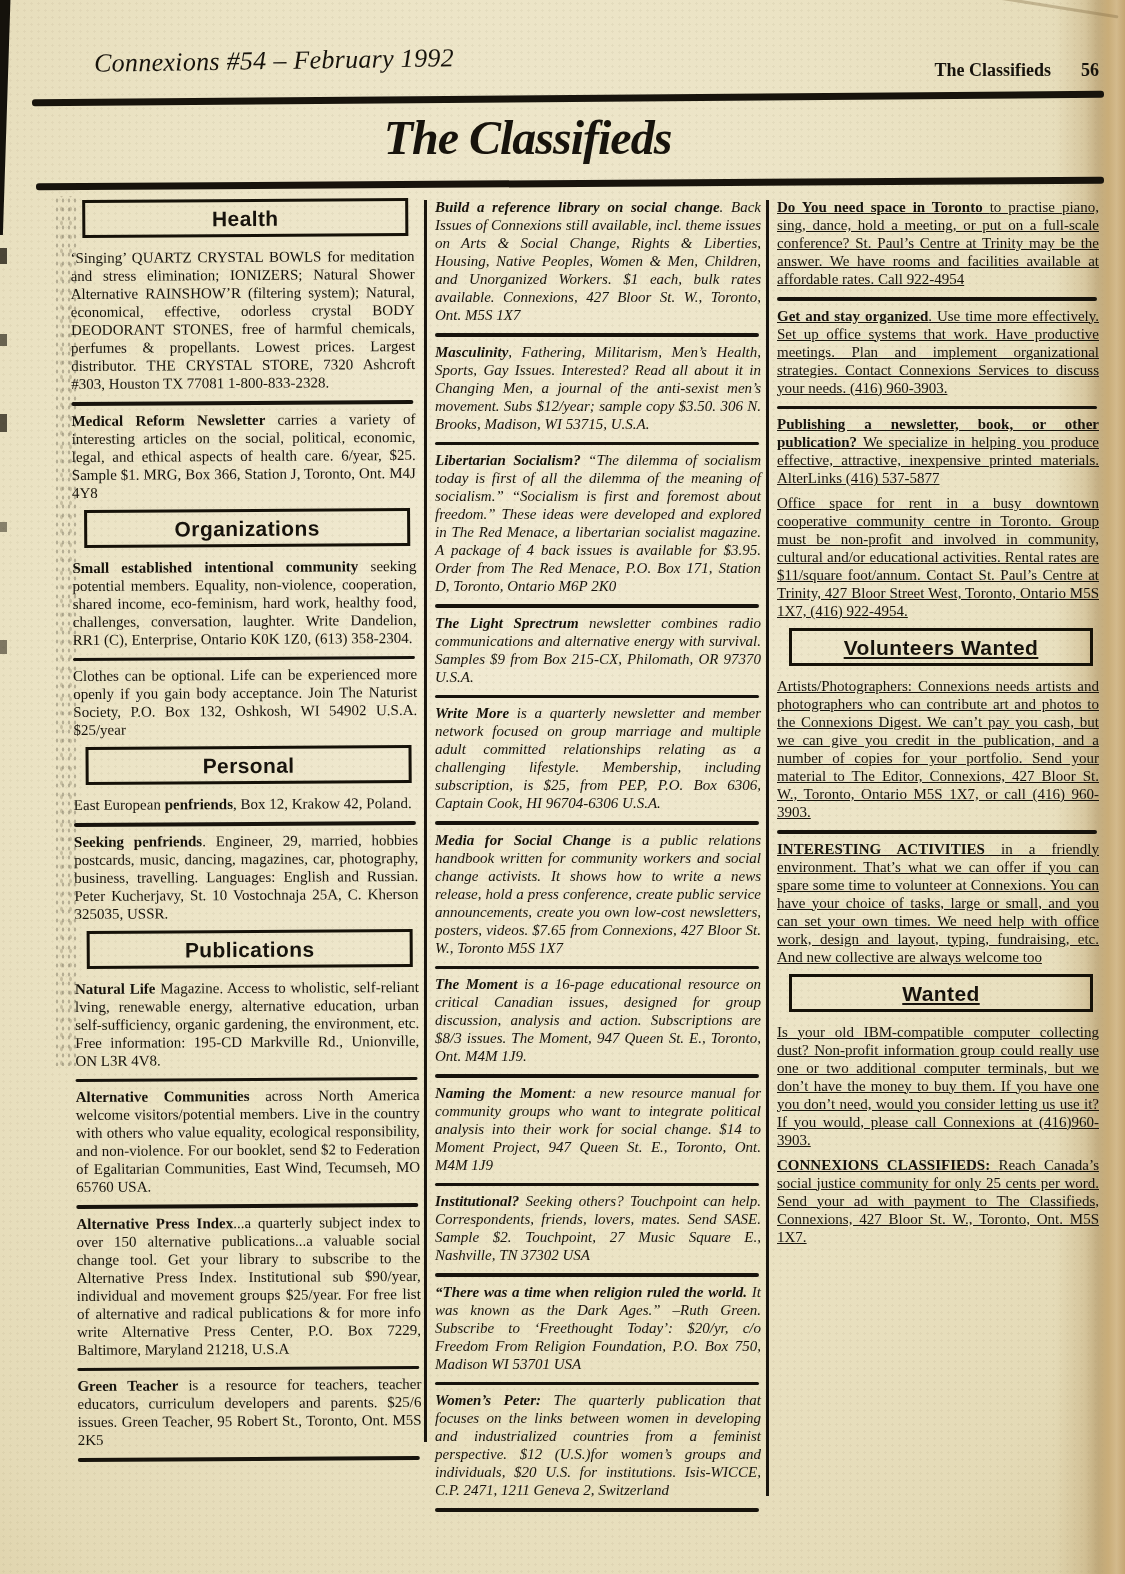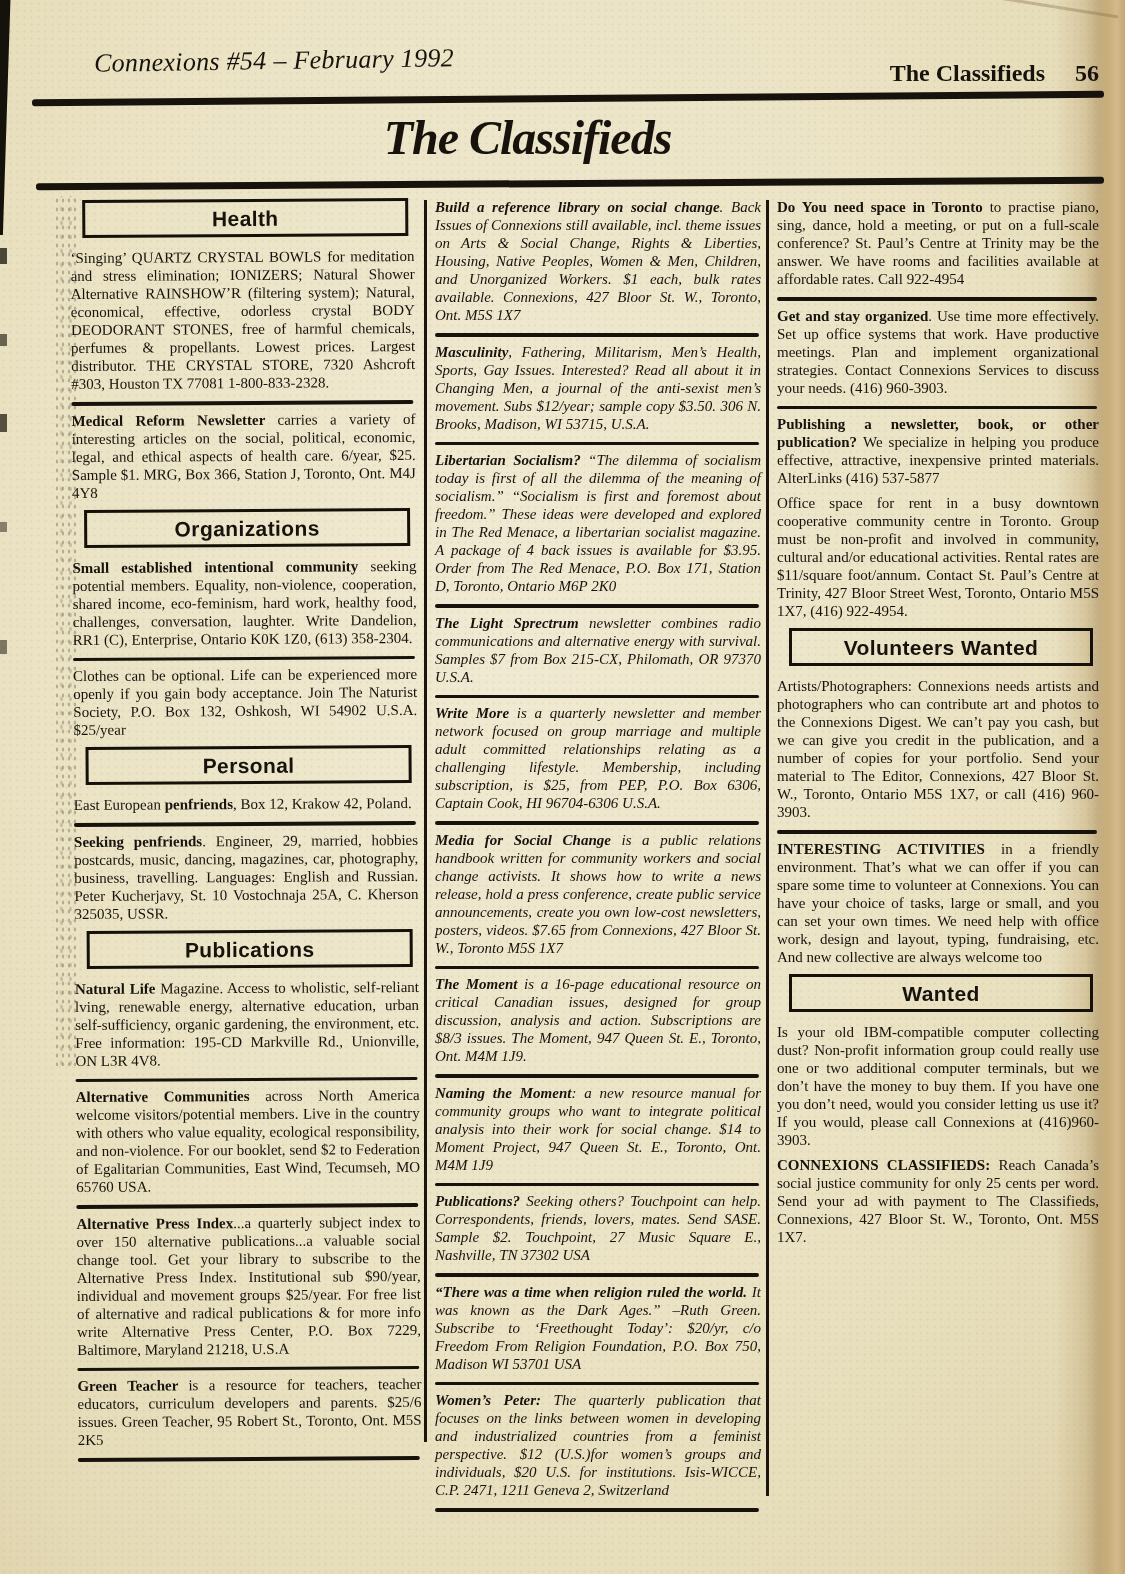--- a/index.html
+++ b/index.html
@@ -35,36 +35,36 @@
     position:absolute;left:54px;top:196px;width:24px;height:870px;opacity:.5;
     background-image:
       radial-gradient(rgba(40,35,22,.55) 1px, rgba(0,0,0,0) 1.6px),
       radial-gradient(rgba(80,70,45,.45) 1px, rgba(0,0,0,0) 1.9px);
     background-size:6px 9px, 9px 14px;background-position:0 0,3px 6px;
   }
   .issue{
     position:absolute;left:94px;top:46px;font-style:italic;font-size:26px;
     letter-spacing:.3px;transform:rotate(-0.9deg);white-space:nowrap;
   }
-  .running{position:absolute;right:26px;top:60px;font-weight:bold;font-size:24px;white-space:nowrap;}
+  .running{position:absolute;right:26px;top:60px;font-weight:bold;font-size:18px;white-space:nowrap;}
   .running .pg{margin-left:30px;}
   .rule{position:absolute;background:#17130c;height:7px;border-radius:3px;}
   .rule-top{left:32px;width:1072px;top:95px;transform:rotate(-0.45deg);}
   .rule-mid{left:36px;width:1068px;top:180px;transform:rotate(-0.35deg);}
   .title{
     position:absolute;left:0;right:70px;top:110px;margin:0;text-align:center;
     font-size:48px;font-style:italic;font-weight:bold;letter-spacing:-1px;
   }
   .col{
     position:absolute;top:196px;text-align:justify;
     font-size:15px;line-height:18px;
   }
   #col1{left:74px;width:344px;transform:rotate(-0.35deg);}
   #col2{left:435px;width:326px;font-style:italic;}
-  #col3{left:777px;width:322px;}
+  #col3{left:777px;width:322px;text-decoration:underline;}
   .vdiv{position:absolute;width:2.5px;background:#1a160f;}
   .vdiv1{left:424px;top:200px;height:1242px;}
   .vdiv2{left:766px;top:200px;height:1296px;}
   .section-box{
     border:3.5px solid #151108;margin:3px 6px 9px 12px;padding:6px 4px 5px;
     text-align:center;font-family:"Liberation Sans",sans-serif;
     font-weight:bold;font-size:21px;line-height:1;letter-spacing:.4px;
   }
   .ad{padding:2px 0 5px;}
   .ad p{margin:0;}
@@ -146,41 +146,41 @@
       <div class="ad-rule"></div>
       <article class="ad">
         <p><b>Masculinity</b><span>, Fathering, Militarism, Men’s Health, Sports, Gay Issues. Interested? Read all about it in Changing Men, a journal of the anti-sexist men’s movement. Subs $12/year; sample copy $3.50. 306 N. Brooks, Madison, WI 53715, U.S.A.</span></p>
       </article>
       <div class="ad-rule"></div>
       <article class="ad">
         <p><b>Libertarian Socialism? </b><span>“The dilemma of socialism today is first of all the dilemma of the meaning of socialism.” “Socialism is first and foremost about freedom.” These ideas were developed and explored in The Red Menace, a libertarian socialist magazine. A package of 4 back issues is available for $3.95. Order from The Red Menace, P.O. Box 171, Station D, Toronto, Ontario M6P 2K0</span></p>
       </article>
       <div class="ad-rule"></div>
       <article class="ad">
-        <p><b>The Light Sprectrum </b><span>newsletter combines radio communications and alternative energy with survival. Samples $7 from Box 215-CX, Philomath, OR 97370 U.S.A.</span></p>
+        <p><b>The Light Sprectrum </b><span>newsletter combines radio communications and alternative energy with survival. Samples $9 from Box 215-CX, Philomath, OR 97370 U.S.A.</span></p>
       </article>
       <div class="ad-rule"></div>
       <article class="ad">
         <p><b>Write More </b><span>is a quarterly newsletter and member network focused on group marriage and multiple adult committed relationships relating as a challenging lifestyle. Membership, including subscription, is $25, from PEP, P.O. Box 6306, Captain Cook, HI 96704-6306 U.S.A.</span></p>
       </article>
       <div class="ad-rule"></div>
       <article class="ad">
         <p><b>Media for Social Change </b><span>is a public relations handbook written for community workers and social change activists. It shows how to write a news release, hold a press conference, create public service announcements, create you own low-cost newsletters, posters, videos. $7.65 from Connexions, 427 Bloor St. W., Toronto M5S 1X7</span></p>
       </article>
       <div class="ad-rule"></div>
       <article class="ad">
         <p><b>The Moment </b><span>is a 16-page educational resource on critical Canadian issues, designed for group discussion, analysis and action. Subscriptions are $8/3 issues. The Moment, 947 Queen St. E., Toronto, Ont. M4M 1J9.</span></p>
       </article>
       <div class="ad-rule"></div>
       <article class="ad">
         <p><b>Naming the Moment</b><span>: a new resource manual for community groups who want to integrate political analysis into their work for social change. $14 to Moment Project, 947 Queen St. E., Toronto, Ont. M4M 1J9</span></p>
       </article>
       <div class="ad-rule"></div>
       <article class="ad">
-        <p><b>Publications? </b><span>Seeking others? Touchpoint can help. Correspondents, friends, lovers, mates. Send SASE. Sample $2. Touchpoint, 27 Music Square E., Nashville, TN 37302 USA</span></p>
+        <p><b>Institutional? </b><span>Seeking others? Touchpoint can help. Correspondents, friends, lovers, mates. Send SASE. Sample $2. Touchpoint, 27 Music Square E., Nashville, TN 37302 USA</span></p>
       </article>
       <div class="ad-rule"></div>
       <article class="ad">
         <p><b>“There was a time when religion ruled the world. </b><span>It was known as the Dark Ages.” –Ruth Green. Subscribe to ‘Freethought Today’: $20/yr, c/o Freedom From Religion Foundation, P.O. Box 750, Madison WI 53701 USA</span></p>
       </article>
       <div class="ad-rule"></div>
       <article class="ad">
         <p><b>Women’s Peter: </b><span>The quarterly publication that focuses on the links between women in developing and industrialized countries from a feminist perspective. $12 (U.S.)for women’s groups and individuals, $20 U.S. for institutions. Isis-WICCE, C.P. 2471, 1211 Geneva 2, Switzerland</span></p>
       </article>
       <div class="ad-rule"></div>

